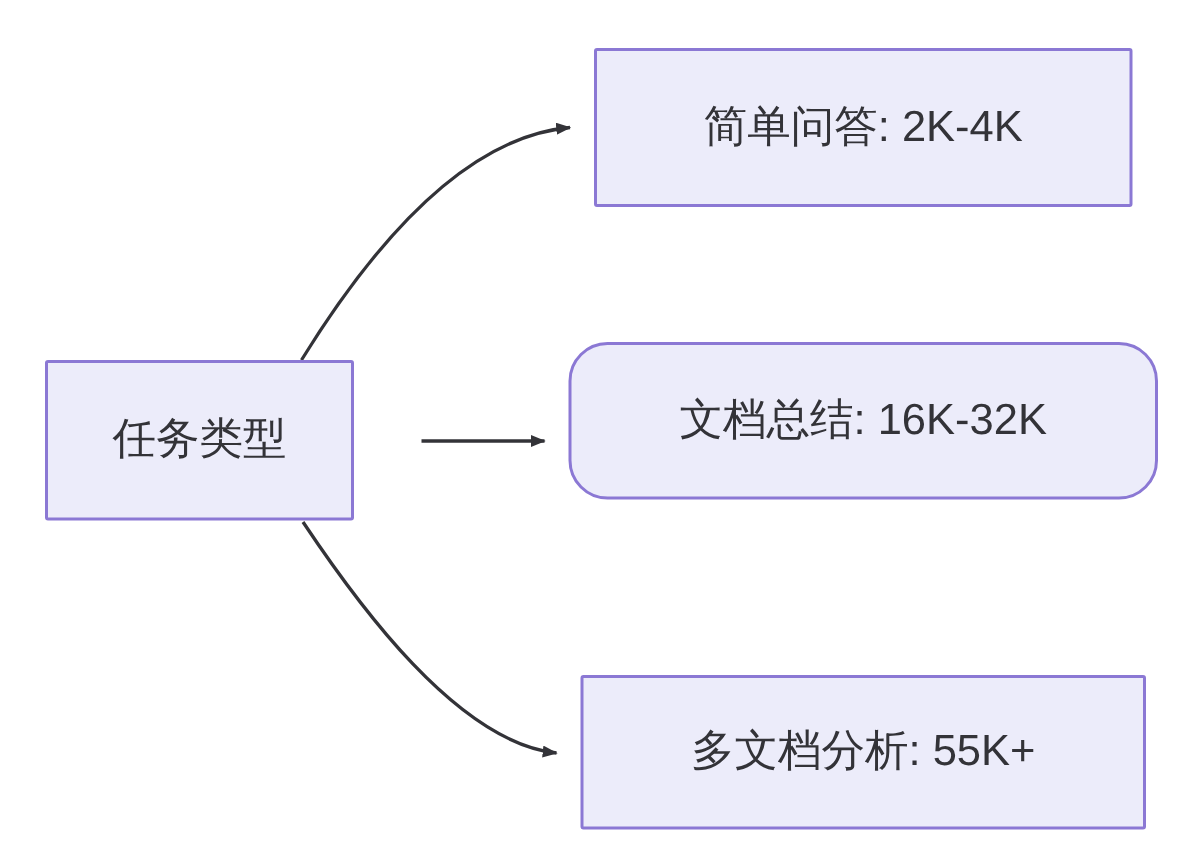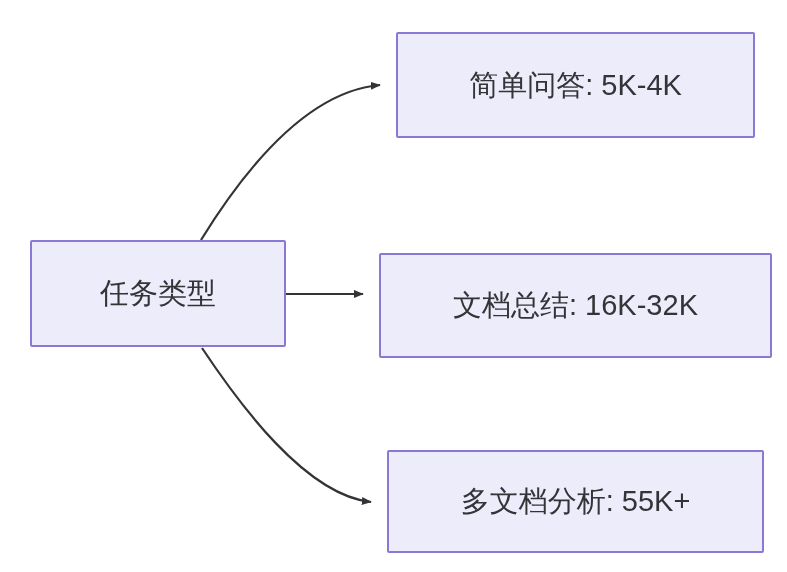--- a/index.html
+++ b/index.html
@@ -40,34 +40,35 @@
     color: #333338;
     font-size: 29px;
     line-height: 1.2;
     font-weight: 400;
     letter-spacing: 0px;
     white-space: nowrap;
   }
   #node-root {
     left: 30px;
     top: 240px;
-    width: 256px;
+    width: 206px;
     height: 107px;
   }
   #node-simple-qa {
     left: 396px;
     top: 32px;
     width: 359px;
     height: 106px;
   }
   #node-doc-summary {
     left: 379px;
-    top: 253px;
+    top: 228px;
     width: 393px;
     height: 105px;
+    border-radius: 26px;
   }
   #node-multi-doc {
     left: 387px;
     top: 450px;
     width: 377px;
     height: 103px;
   }
 </style>
 </head>
 <body>
@@ -86,21 +87,21 @@
     <path d="M 281 294 L 363 294" fill="none" stroke="#333338" stroke-width="2.2" marker-end="url(#arrowhead)"></path>
 
     <path d="M 202 348 C 238 402 305 495 371 502" fill="none" stroke="#333338" stroke-width="2.2" marker-end="url(#arrowhead)"></path>
   </svg>
 
   <div class="flow-node" id="node-root">
     <span class="node-label">任务类型</span>
   </div>
 
   <div class="flow-node" id="node-simple-qa">
-    <span class="node-label">简单问答: 5K-4K</span>
+    <span class="node-label">简单问答: 2K-4K</span>
   </div>
 
   <div class="flow-node" id="node-doc-summary">
     <span class="node-label">文档总结: 16K-32K</span>
   </div>
 
   <div class="flow-node" id="node-multi-doc">
     <span class="node-label">多文档分析: 55K+</span>
   </div>
 

